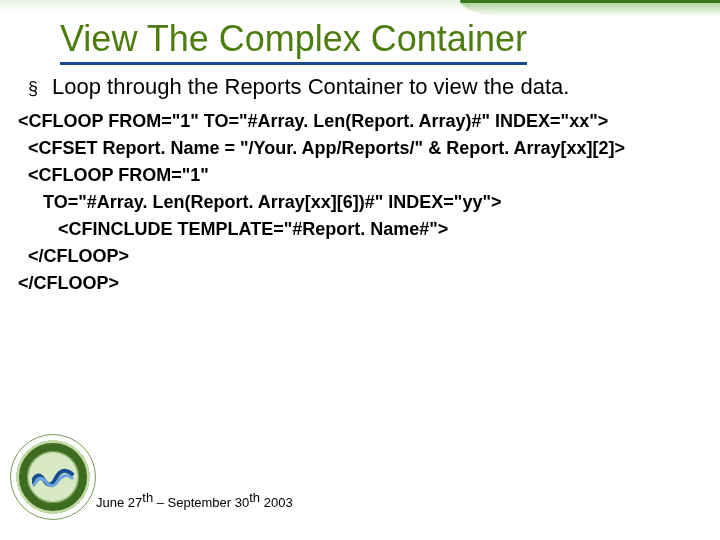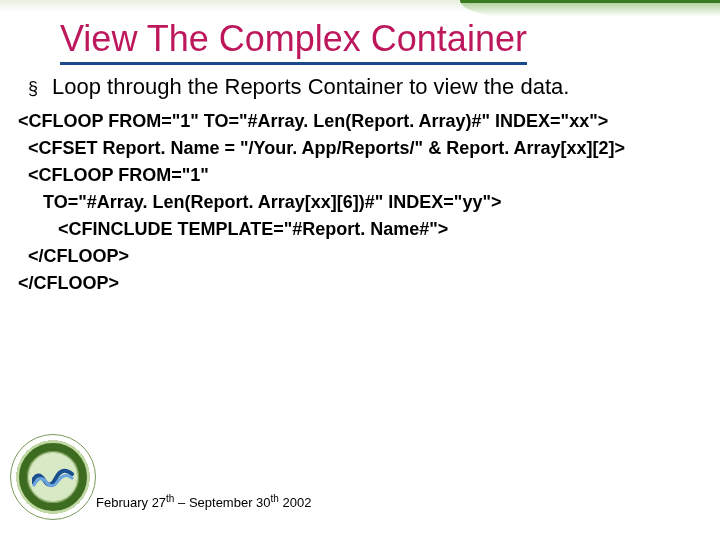--- a/index.html
+++ b/index.html
@@ -21,21 +21,21 @@
     border-top: 3px solid #3a7a1f;
     border-radius: 0 0 0 60px / 0 0 0 20px;
     background: linear-gradient(180deg, rgba(140,190,110,0.6), rgba(255,255,255,0));
   }
 
   .title {
     position: absolute;
     top: 18px; left: 60px;
     font-size: 36px;
     font-weight: normal;
-    color: #be185d;
+    color: #4d7c0f;
     border-bottom: 3px solid #184a8c;
     padding-bottom: 2px;
   }
 
   .bullet-row {
     position: absolute;
     top: 74px; left: 28px;
     display: flex;
     align-items: baseline;
     font-size: 22px;
@@ -83,21 +83,21 @@
     left: 22px; top: 34px;
     width: 42px; height: 20px;
   }
 
   .footer-date {
     position: absolute;
     left: 96px; bottom: 30px;
     font-size: 13px;
     color: #000;
   }
-  .footer-date sup { font-size: 10px; vertical-align: super; }
+  .footer-date sup { font-size: 13px; vertical-align: super; }
 </style>
 </head>
 <body>
 
 <div class="slide">
 
   <div class="top-border"></div>
 
   <h1 class="title">View The Complex Container</h1>
 
@@ -116,16 +116,16 @@
 
   <div class="logo" title="CFUnited — the premier coldfusion technical conference">
     <div class="logo-ring"></div>
     <svg class="logo-wave" viewBox="0 0 42 20">
       <path d="M0 14 Q 6 2, 12 12 T 24 10 T 40 6" fill="none" stroke="#1a4f8f" stroke-width="4" stroke-linecap="round"></path>
       <path d="M2 17 Q 8 6, 14 14 T 26 13 T 40 10" fill="none" stroke="#6aa3dd" stroke-width="3" stroke-linecap="round"></path>
     </svg>
   </div>
 
   <div class="footer-date">
-    <span>February 27</span><sup>th</sup><span> – September 30</span><sup>th</sup><span> 2002</span>
+    <span>June 27</span><sup>th</sup><span> – September 30</span><sup>th</sup><span> 2003</span>
   </div>
 
 </div>
 
 </body></html>

